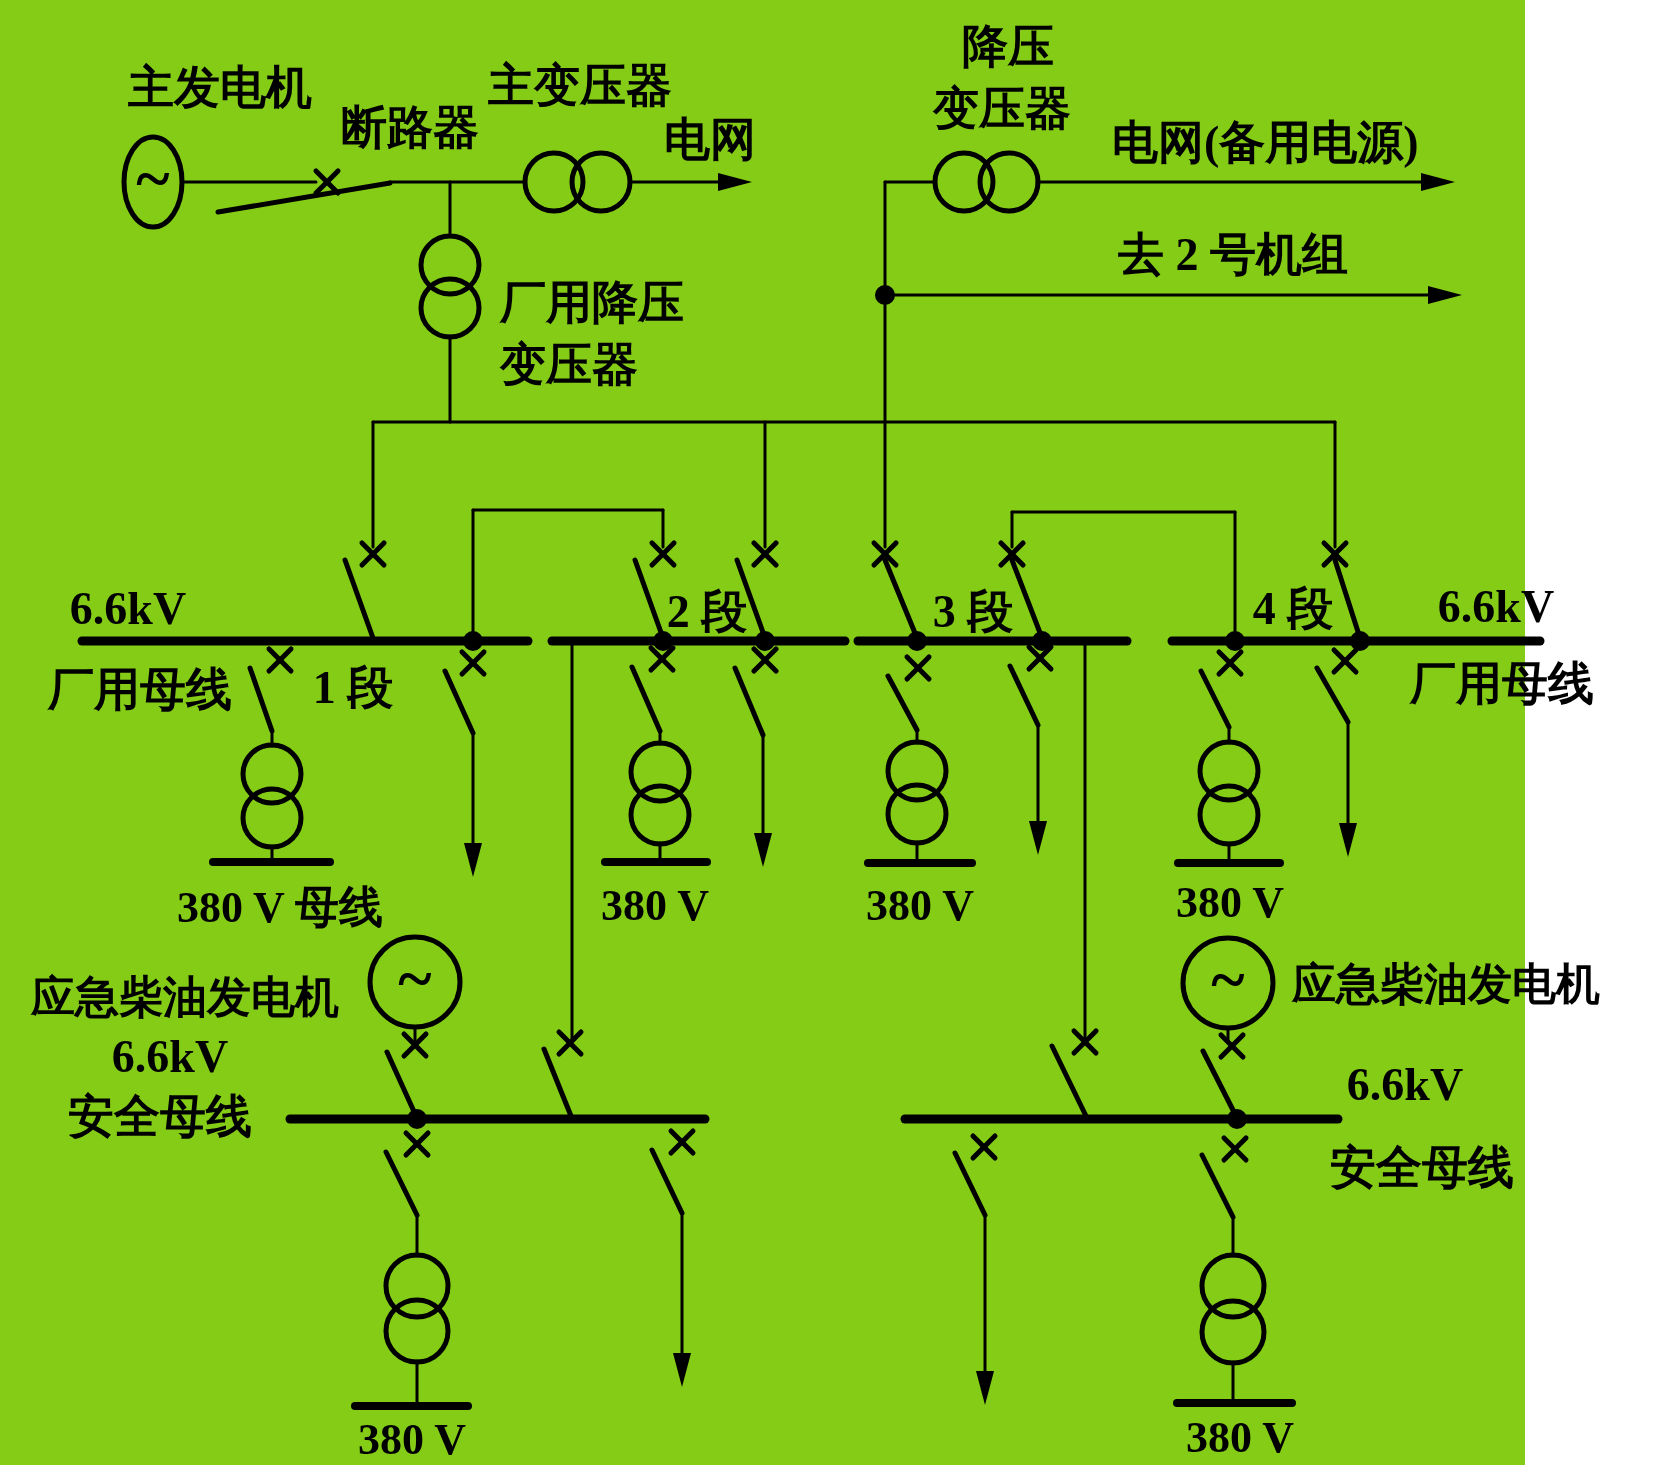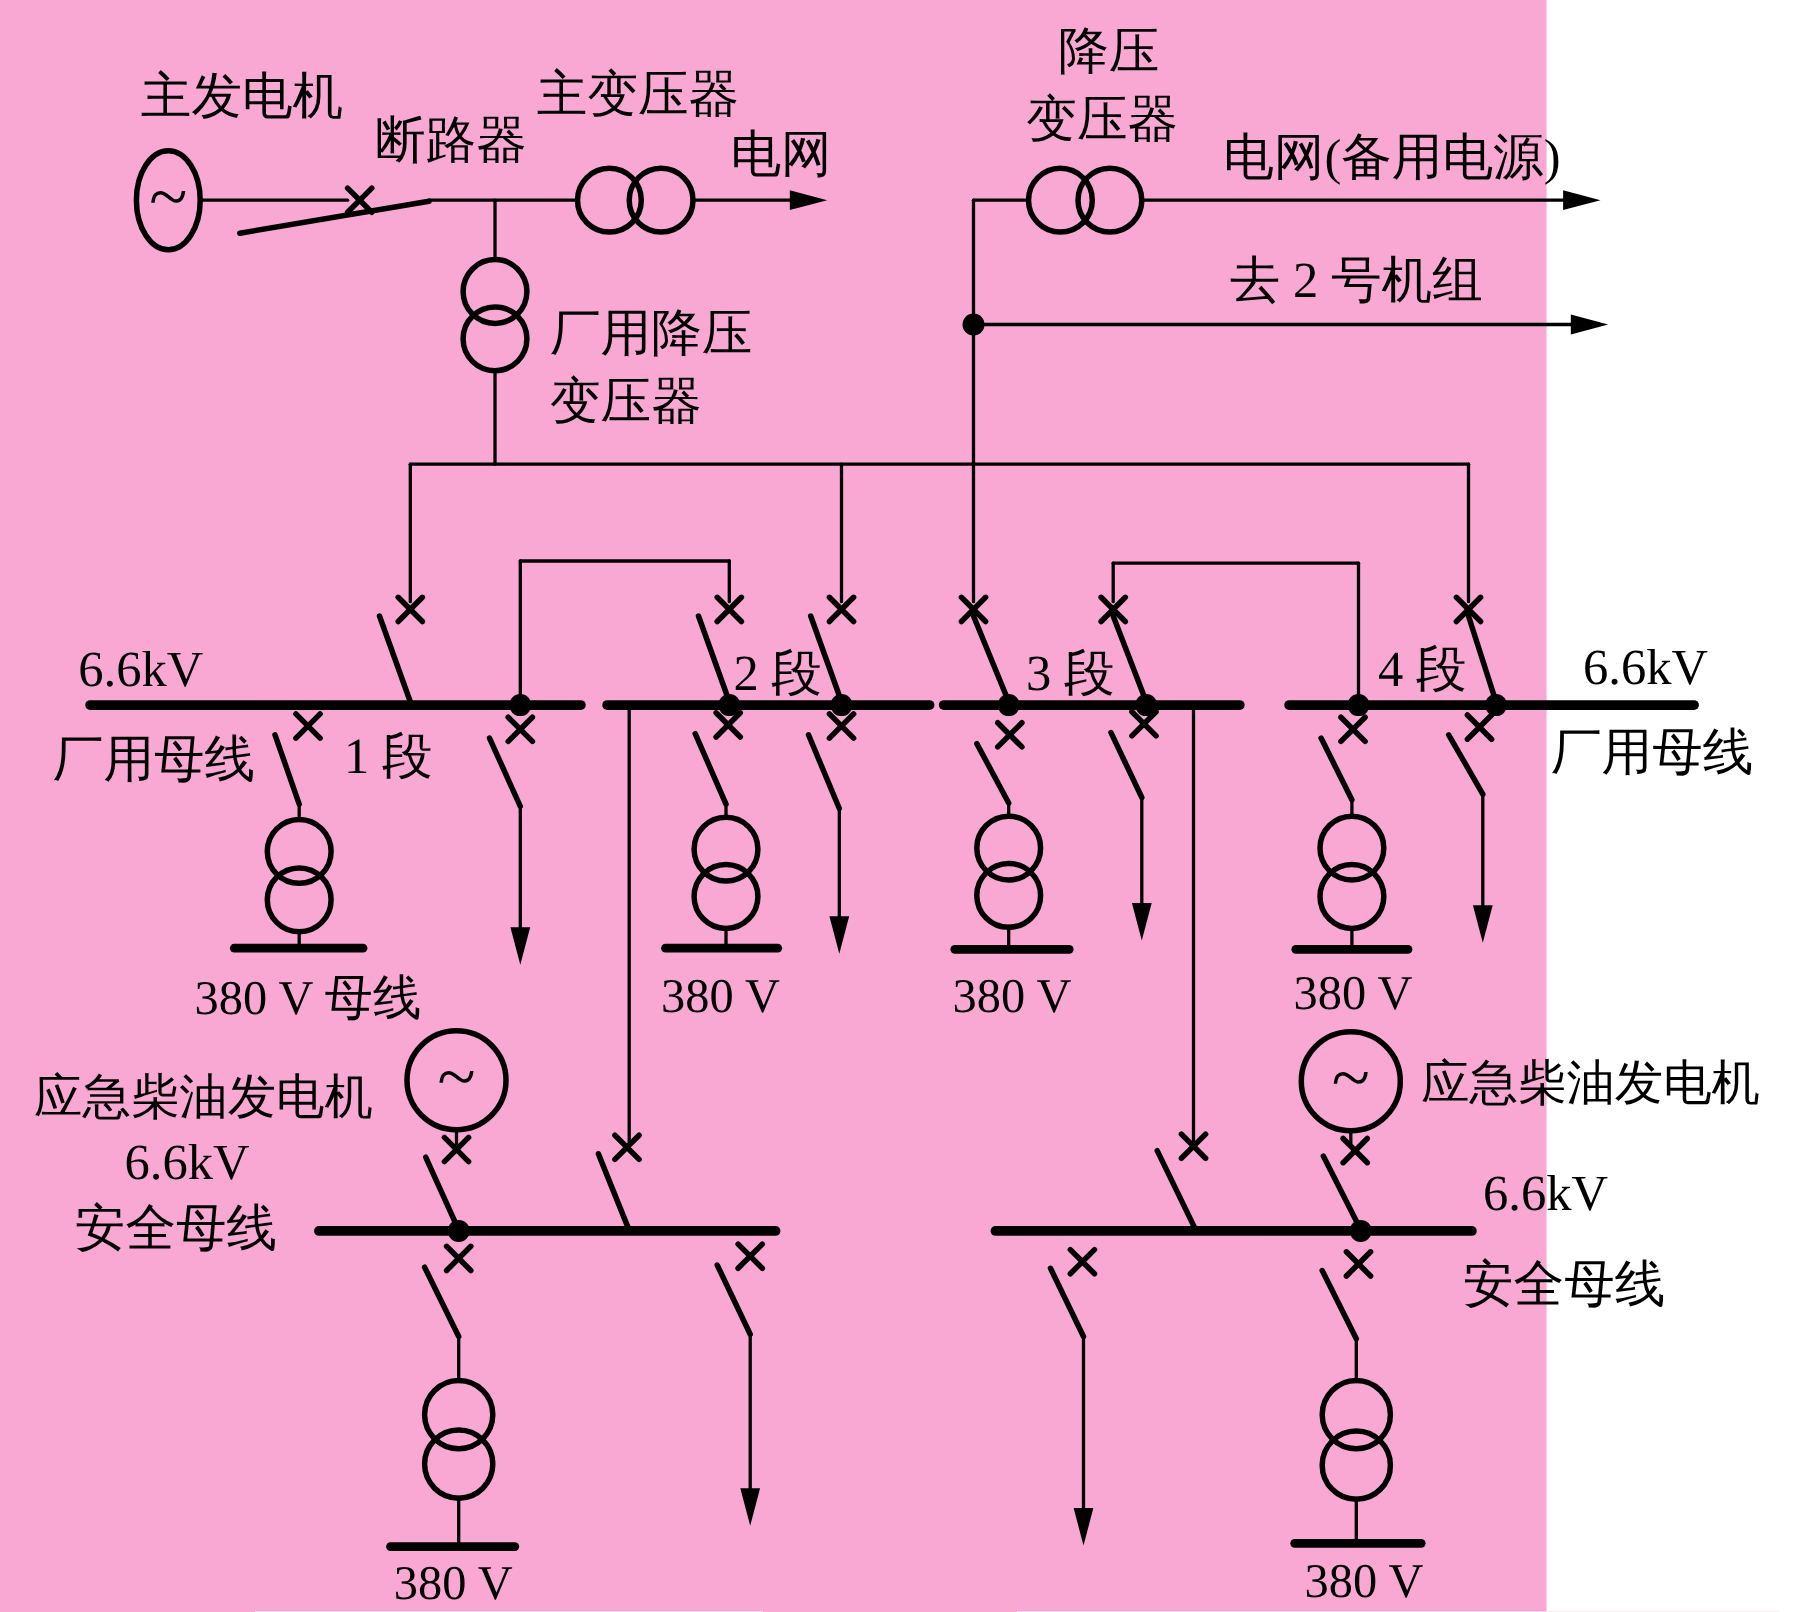--- a/index.html
+++ b/index.html
@@ -1,16 +1,16 @@
 <!DOCTYPE html>
 <html><head>
 <meta charset="utf-8">
 <style>
   html,body{margin:0;padding:0;background:#ffffff;}
-  .stage{width:1406px;height:1465px;background:#f9a8d4;position:relative;}
+  .stage{width:1525px;height:1465px;background:#84cc16;position:relative;font-weight:bold;}
   svg{display:block;}
   text{font-family:"Liberation Serif","DejaVu Serif",serif;fill:#000000;}
 </style>
 </head>
 <body>
 
 <div class="stage">
   <svg id="diagram-svg" xmlns="http://www.w3.org/2000/svg" width="1654" height="1465" viewBox="0 0 1654 1465">
       <line x1="182" y1="182" x2="316" y2="182" stroke="#000000" stroke-width="3" stroke-linecap="round"></line>
       <line x1="390" y1="182" x2="525" y2="182" stroke="#000000" stroke-width="3" stroke-linecap="round"></line>

